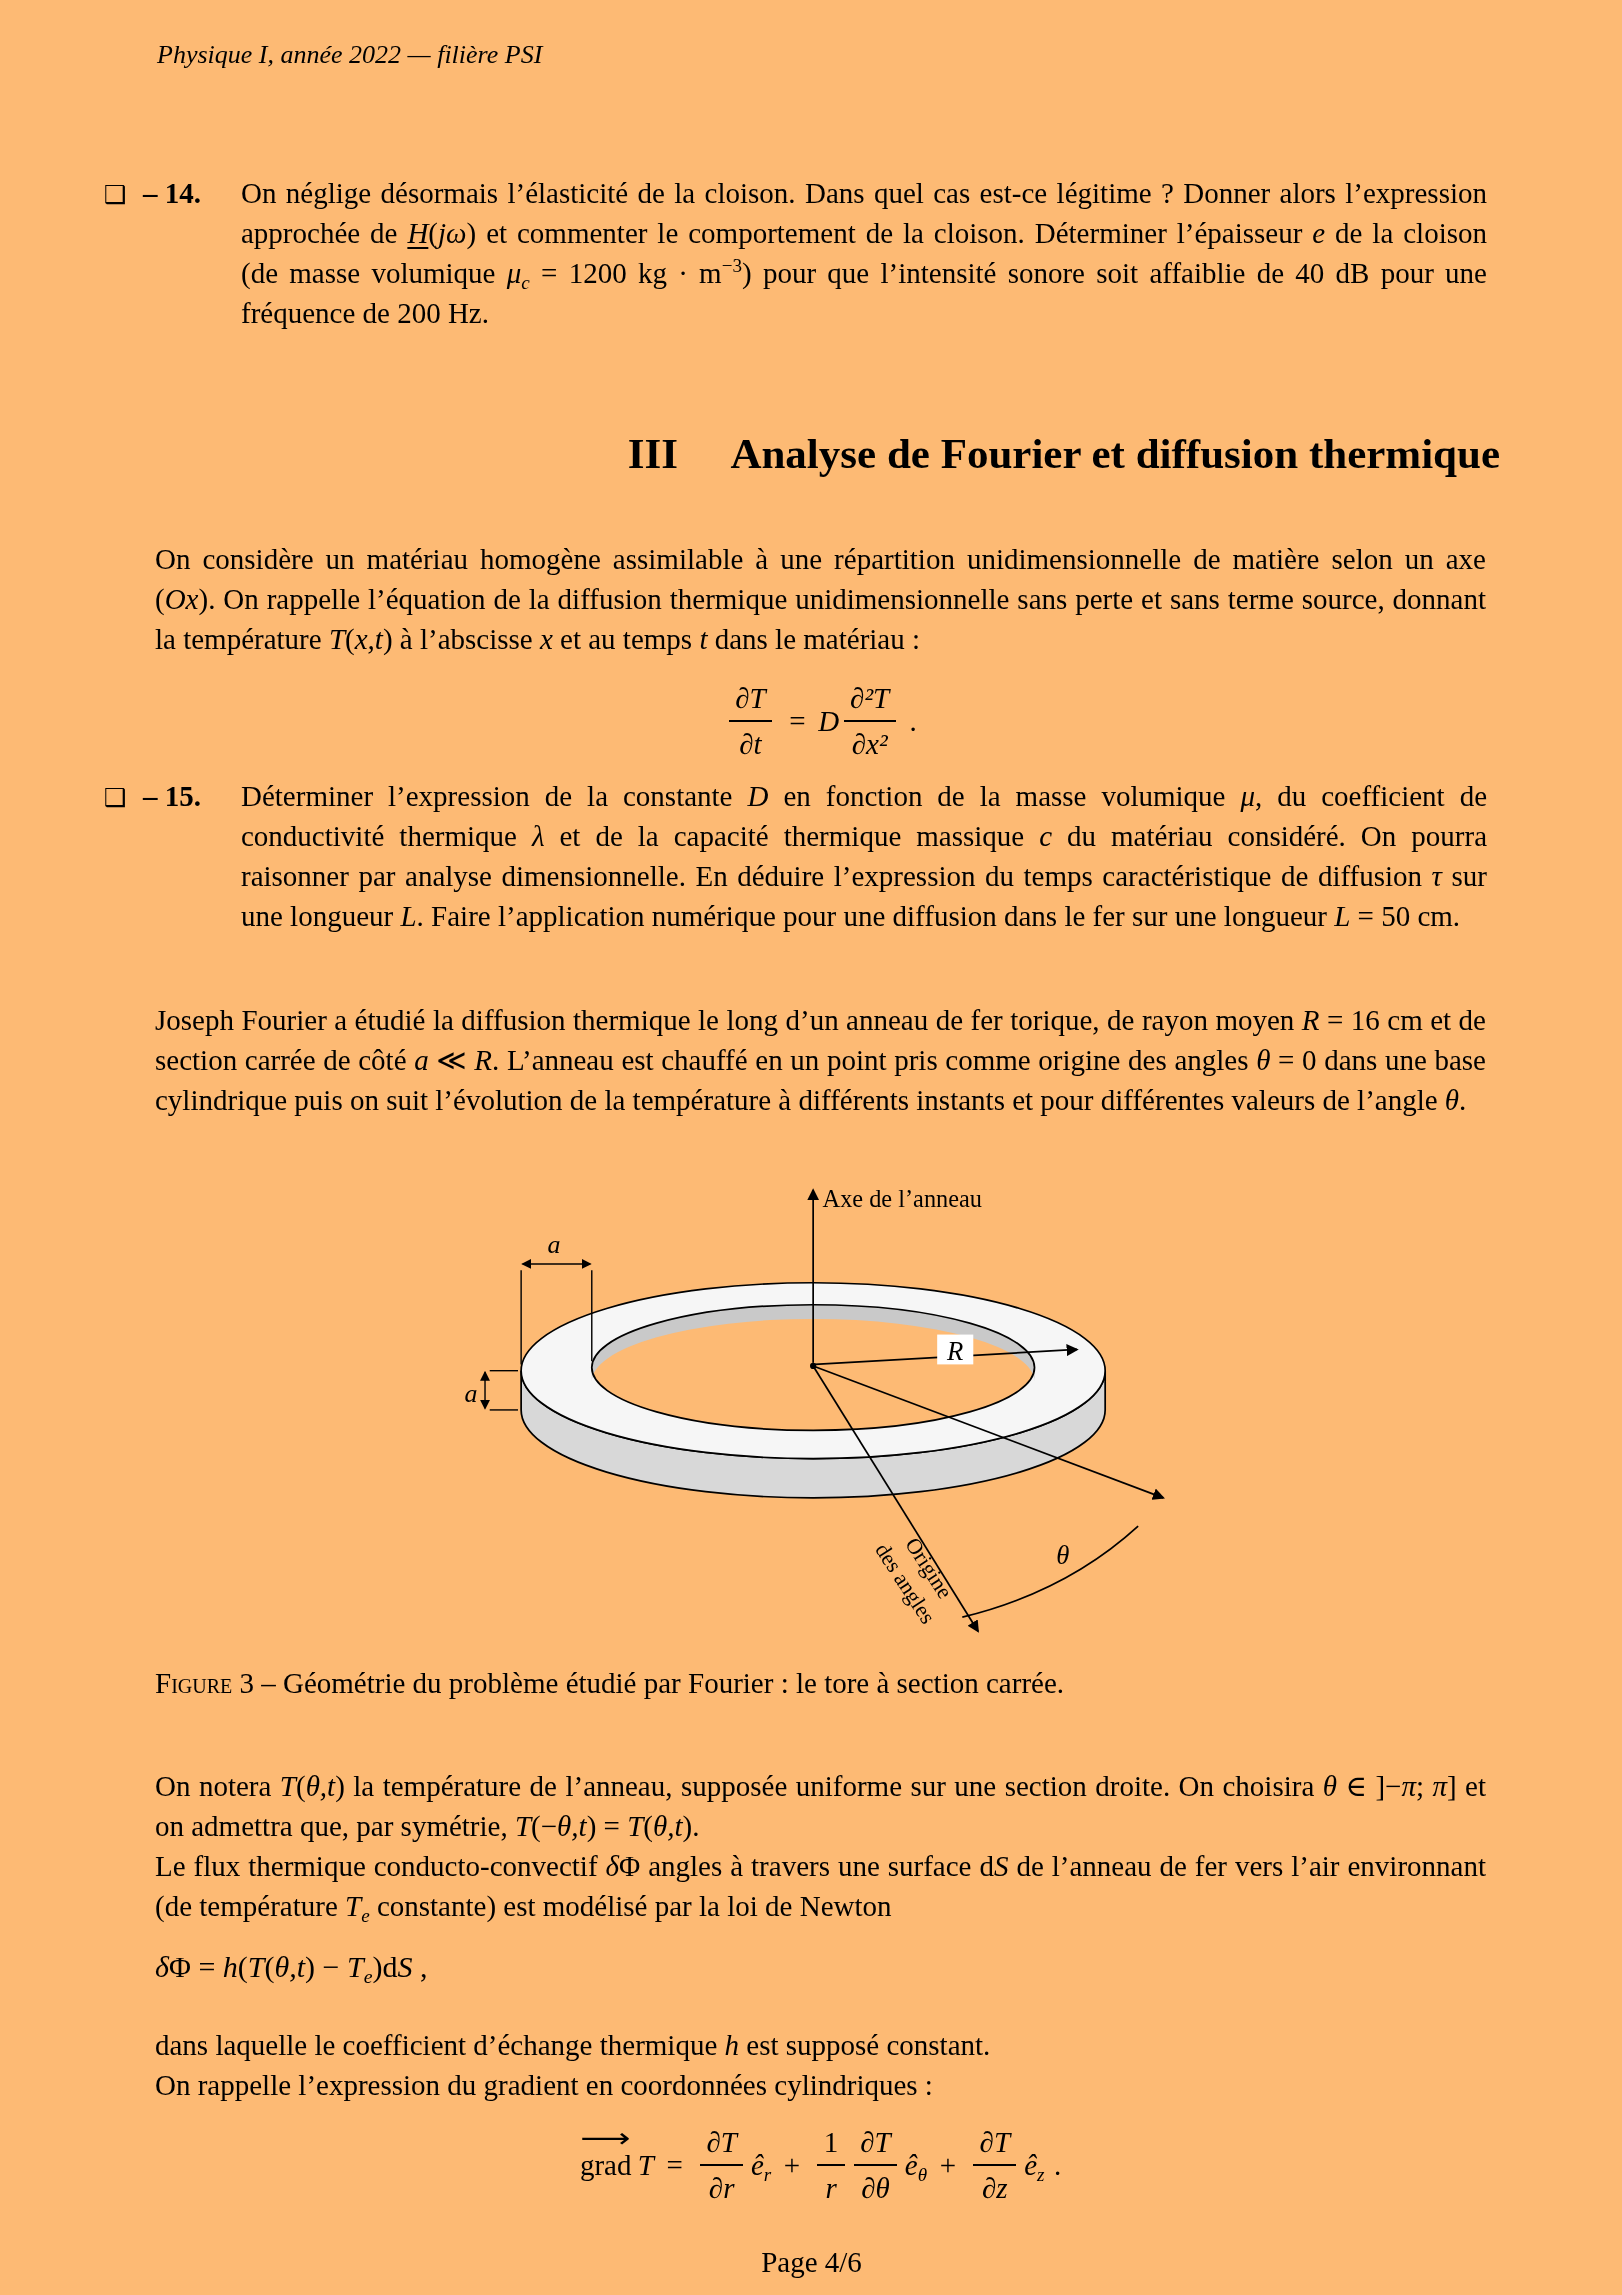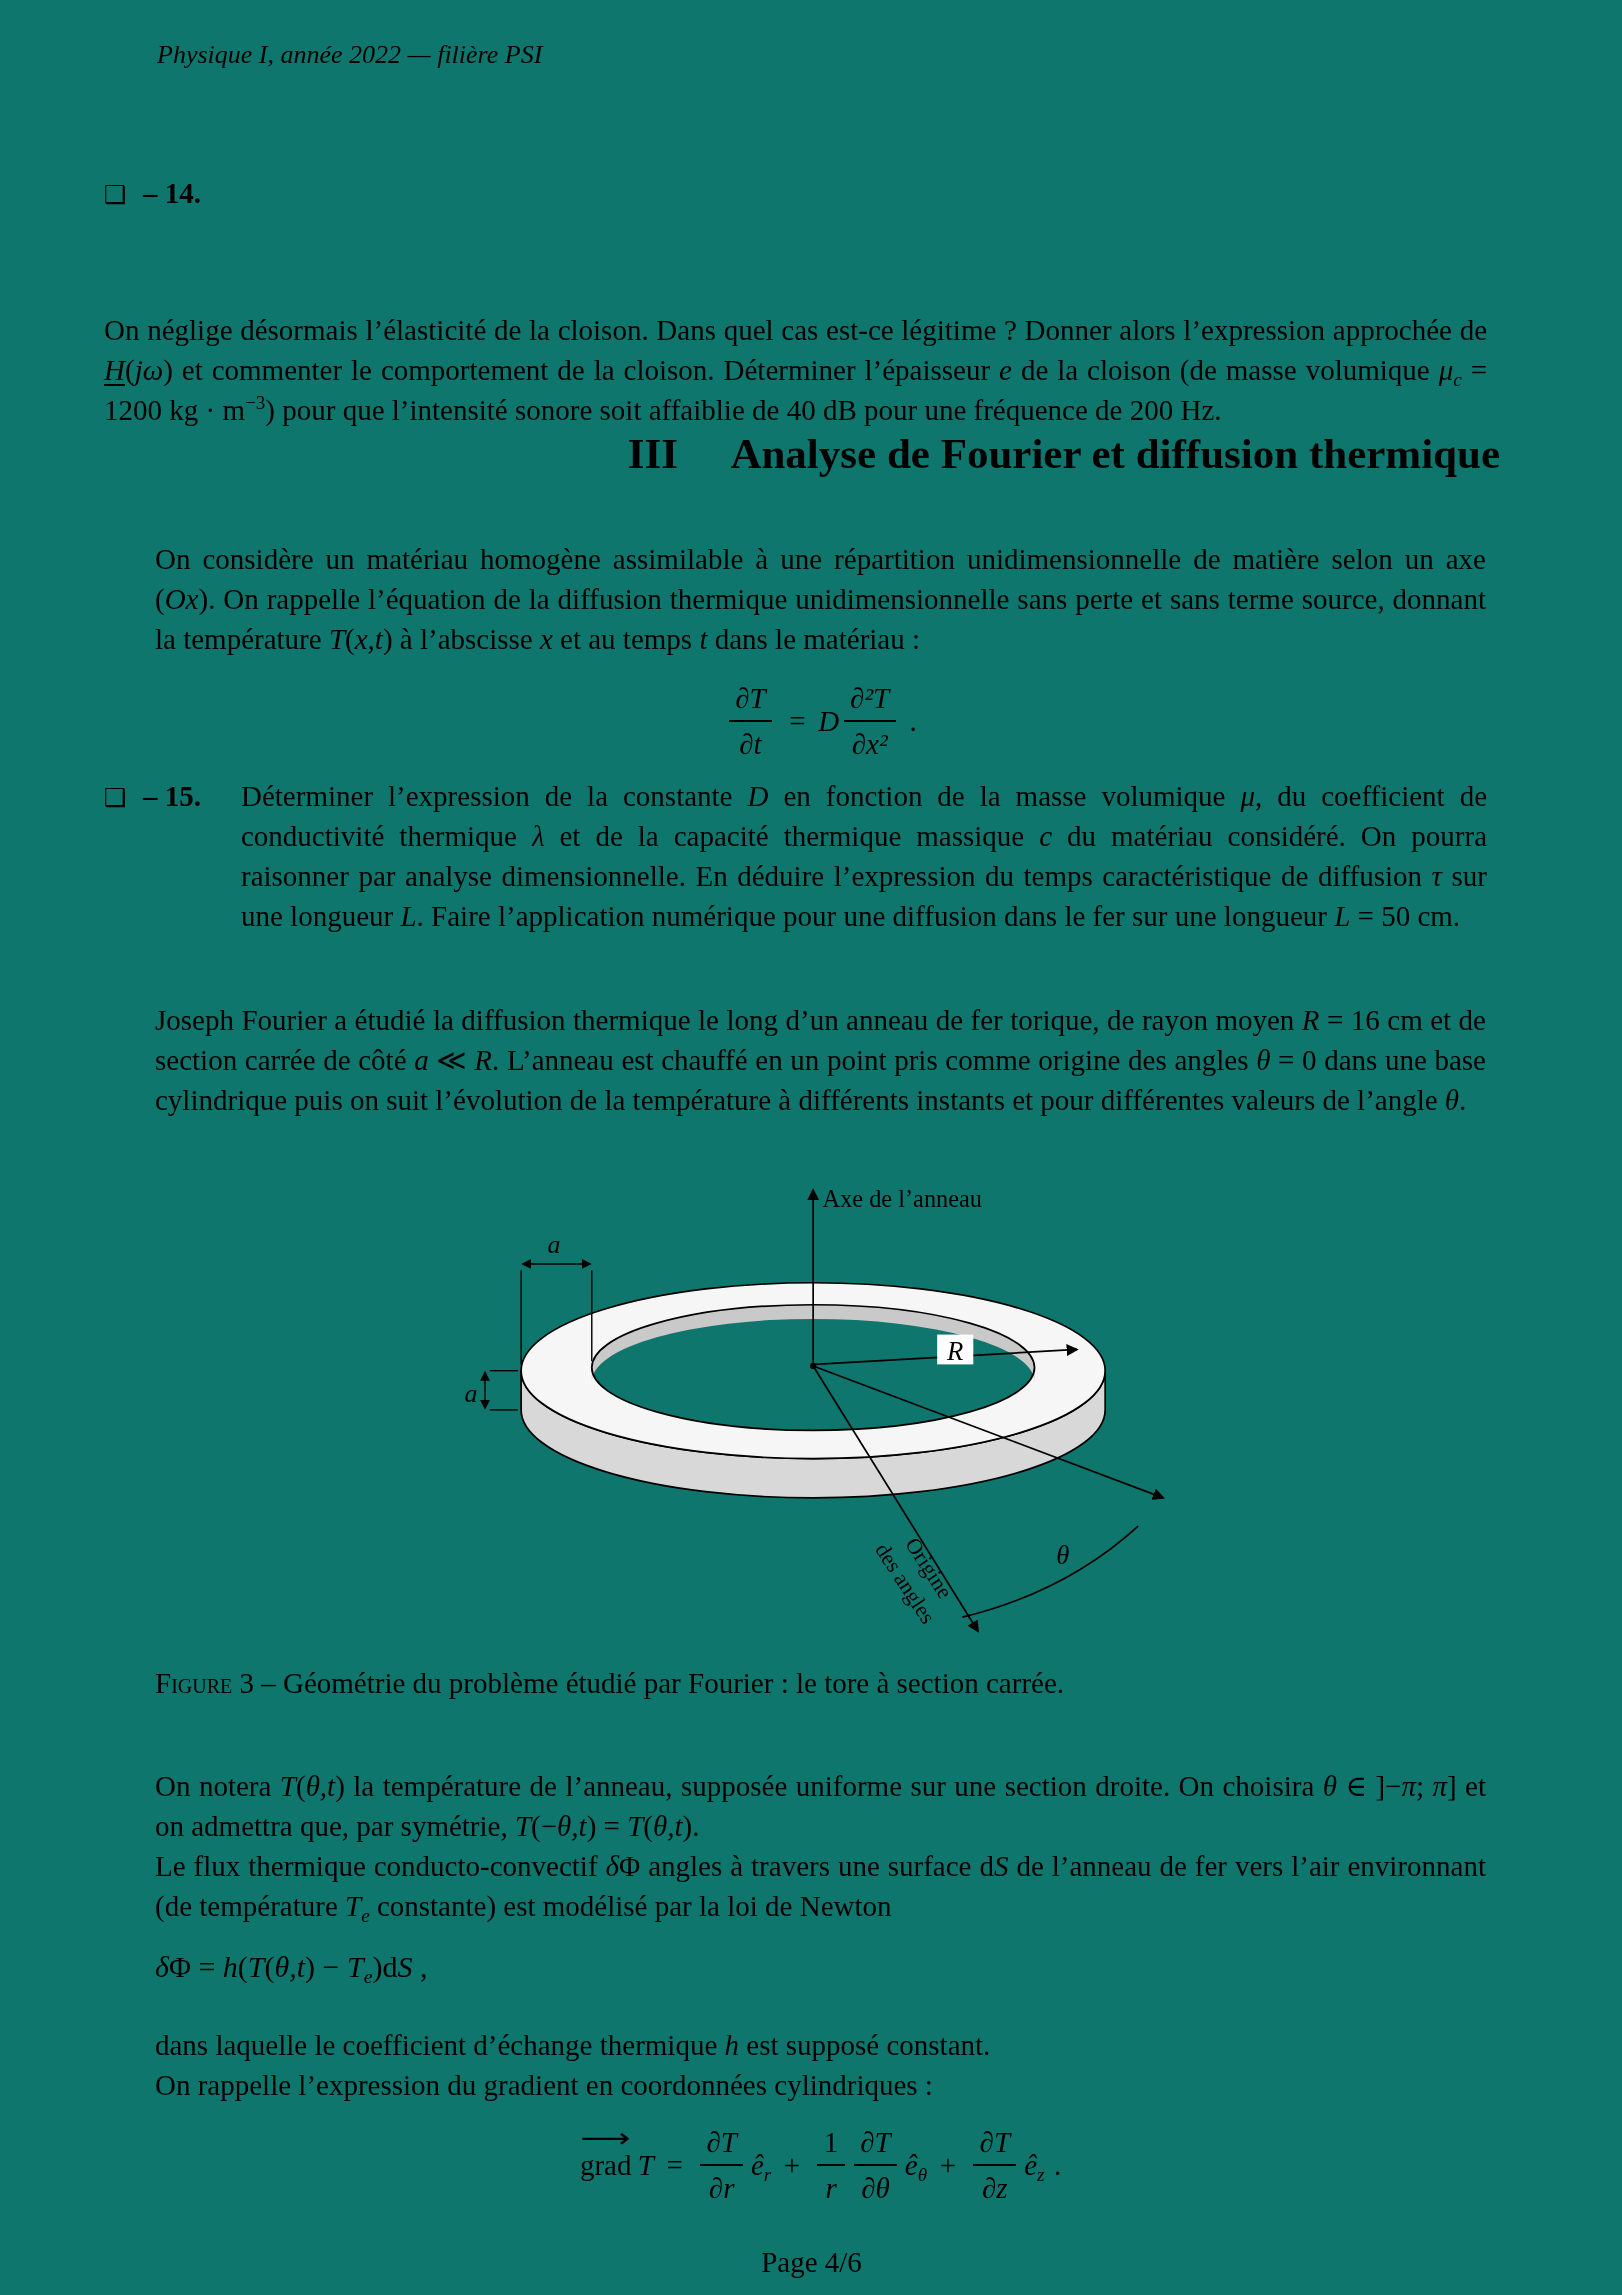--- a/index.html
+++ b/index.html
@@ -1,16 +1,16 @@
 <!DOCTYPE html>
 <html style="font-size:12.6px"><head>
 <meta charset="utf-8">
 <style>
   html,body{margin:0;padding:0;background:#ffffff;}
-  .page{position:relative;width:1623px;height:2295px;background:#0f766e;overflow:hidden;
+  .page{position:relative;width:1623px;height:2295px;background:#fdba74;overflow:hidden;
         font-family:"Liberation Serif","DejaVu Serif",serif;font-size:29px;line-height:40px;color:#000;}
   .abs{position:absolute;}
   .just{text-align:justify;text-justify:inter-word;}
   .it{font-style:italic;}
   .und{text-decoration:underline;text-decoration-thickness:1.6px;text-underline-offset:3.9px;}
   .sc{font-variant:small-caps;}
   sub,sup{font-size:66%;line-height:0;}
   sub{vertical-align:-0.3em;}
   sup{vertical-align:0.6em;}
   .header{font-style:italic;font-size:26px;line-height:31px;}
@@ -36,21 +36,21 @@
   .footer{left:0;width:100%;text-align:center;font-weight:normal;font-size:29px;}
   svg text{font-family:"Liberation Serif","DejaVu Serif",serif;}
 </style>
 </head>
 <body>
 
 <div class="page">
 
   <div class="header abs" style="left:157px;top:39px;">Physique I, année 2022 — filière PSI</div>
 
-  <div class="question abs" style="left:104px;top:173px;width:1383px;flex-direction:column;">
+  <div class="question abs" style="left:104px;top:173px;width:1383px;">
     <span class="qmark">
       <span class="qbox">❑</span>
       <span class="qnum">– 14.</span>
     </span>
     <span class="qbody just"><span>On néglige désormais l’élasticité de la cloison. Dans quel cas est-ce légitime ? Donner alors l’expression approchée de </span><span class="it und">H</span><span>(</span><span class="it">jω</span><span>) et commenter le comportement de la cloison. Déterminer l’épaisseur </span><span class="it">e</span><span> de la cloison (de masse volumique </span><span class="it">μ</span><sub class="it">c</sub><span> = 1200 kg · m</span><sup>−3</sup><span>) pour que l’intensité sonore soit affaiblie de 40 dB pour une fréquence de 200 Hz.</span></span>
   </div>
 
   <h2 class="section abs" style="left:155px;top:415px;width:1331px;">
     <span class="secnum">III</span>
     <span>Analyse de Fourier et diffusion thermique</span>

